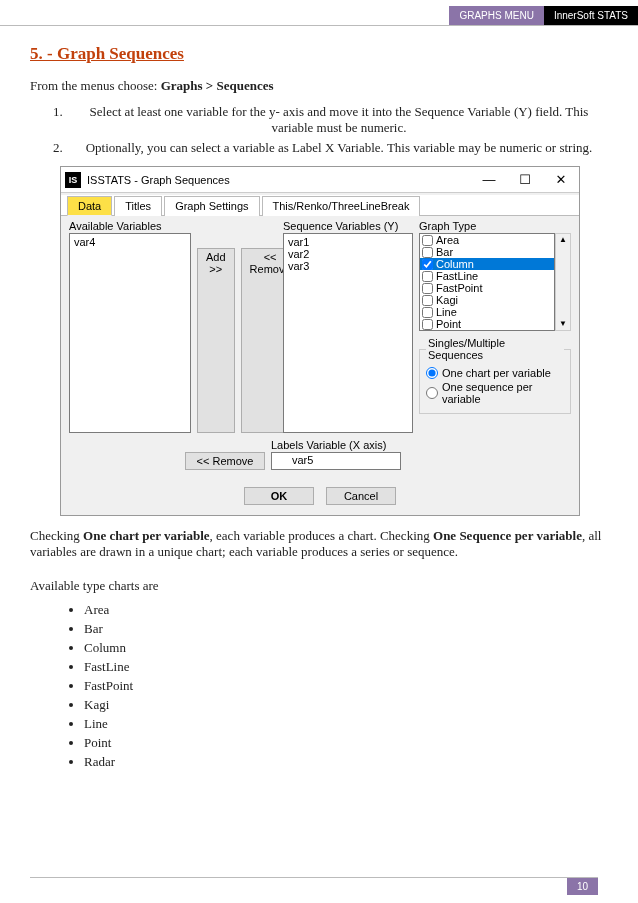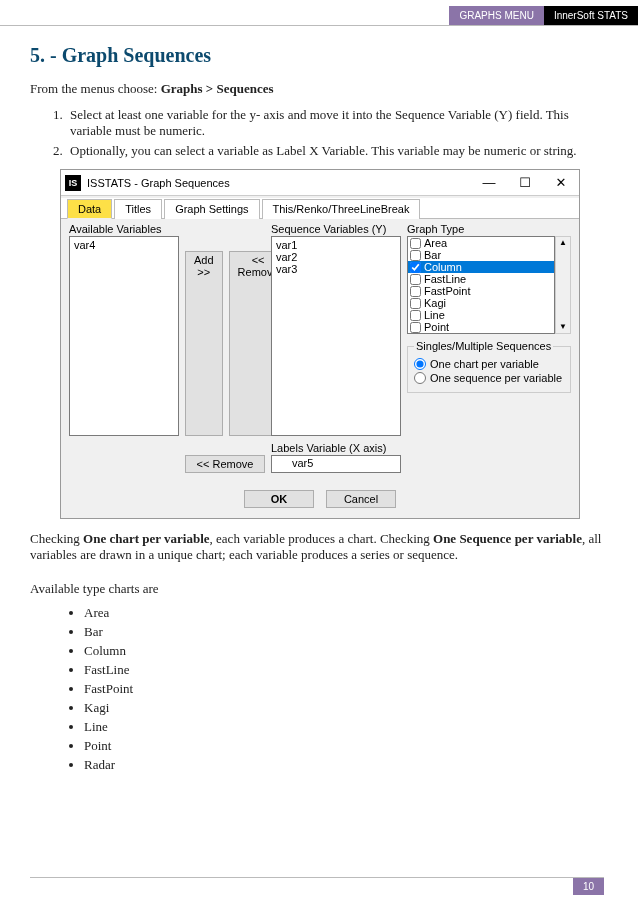--- a/index.html
+++ b/index.html
@@ -1,23 +1,23 @@
 <!DOCTYPE html>
 <html><head>
 <meta charset="utf-8">
 <style>
   * { box-sizing: border-box; margin: 0; padding: 0; }
   body { font-family: "Times New Roman", serif; font-size: 13px; color: #222; width: 638px; background: #fff; }
   .page { padding: 0 30px 20px 30px; position: relative; min-height: 903px; }
   .topbar { display: flex; justify-content: flex-end; height: 20px; margin: 6px -30px 0 -30px; border-bottom: 1px solid #bbb; }
   .topbar .left-seg { background: #8b74a8; color: #fff; font-size: 10px; font-family: Arial, sans-serif; padding: 4px 10px; }
   .topbar .right-seg { background: #000; color: #fff; font-size: 10px; font-family: Arial, sans-serif; padding: 4px 10px; }
-  .sec-title { color: #0c4a6e; font-weight: bold; font-size: 20px; margin: 18px 0 14px 0; }
+  .sec-title { color: #c2410c; font-weight: bold; font-size: 17px; text-decoration: underline; margin: 18px 0 14px 0; }
   .intro { margin-bottom: 10px; }
-  ol.steps { margin-left: 36px; margin-bottom: 10px; }
+  ol.steps { margin-left: 36px; margin-bottom: 10px; text-align: center; }
   ol.steps li { margin-bottom: 4px; padding-left: 4px; }
   .dialog { width: 520px; margin-left: 30px; border: 1px solid #999; background: #f0f0f0; font-family: "Segoe UI", Arial, sans-serif; font-size: 11px; color: #000; }
   .titlebar { display: flex; align-items: center; background: #fff; border-bottom: 1px solid #ccc; height: 26px; padding: 0 0 0 4px; }
   .titlebar .icon { width: 16px; height: 16px; background: #000; color: #fff; font-size: 9px; text-align: center; line-height: 16px; font-weight: bold; margin-right: 6px; }
   .titlebar .title { flex: 1; }
   .winbtn { width: 36px; text-align: center; font-size: 13px; line-height: 26px; font-family: "Segoe UI Symbol", Arial; }
   .tabs { display: flex; background: #fff; border-bottom: 1px solid #bbb; padding-left: 6px; gap: 2px; margin-top: 2px; }
   .tab { padding: 3px 10px; border: 1px solid #bbb; border-bottom: none; background: #f0f0f0; position: relative; top: 1px; }
   .tab.active { background: #fde047; border-bottom: 1px solid #f0f0f0; }
   .tab.inact { background: #fff; }
@@ -41,21 +41,21 @@
   .fieldset legend { font-size: 11px; padding: 0 2px; }
   .radio { display: flex; align-items: center; gap: 4px; font-size: 11px; margin: 2px 0; }
   .radio input { width: 12px; height: 12px; }
   .bottomrow { display: flex; align-items: flex-end; margin-top: 6px; gap: 6px; }
   .bottomrow .input { background: #fff; border: 1px solid #7a7a7a; padding: 1px 20px; font-size: 11px; height: 18px; }
   .okrow { display: flex; justify-content: center; gap: 12px; padding: 8px 0 10px 0; border-top: 1px solid transparent; }
   .para { margin: 12px 0; }
   .avail { margin: 18px 0 8px 0; }
   ul.bullets { list-style: disc; margin-left: 54px; }
   ul.bullets li { margin: 3px 0; }
-  .footer { position: absolute; bottom: 14px; right: 4px; left: 0; padding: 0 30px; }
+  .footer { position: absolute; bottom: 14px; right: 10px; left: 0; padding: 0 30px; }
   .footer .line { border-top: 1px solid #bbb; display: flex; justify-content: flex-end; }
   .footer .num { background: #8b74a8; color: #fff; font-size: 10px; font-family: Arial; padding: 3px 10px; }
 </style>
 </head>
 <body>
 
 <div class="page">
   <div class="topbar">
     <div class="left-seg">GRAPHS MENU</div>
     <div class="right-seg">InnerSoft STATS</div>
@@ -81,21 +81,21 @@
       <div class="winbtn">✕</div>
     </div>
     <div class="tabs">
       <div class="tab active">Data</div>
       <div class="tab inact">Titles</div>
       <div class="tab inact">Graph Settings</div>
       <div class="tab inact">This/Renko/ThreeLineBreak</div>
     </div>
     <div class="tabbody">
       <div class="cols">
-        <div class="col" style="width:110px">
+        <div class="col" style="width:122px">
           <div class="lbl">Available Variables</div>
           <div class="listbox" style="height:200px">
             <div>var4</div>
           </div>
         </div>
         <div class="col midbtns" style="width:80px">
           <div class="btn">Add &gt;&gt;</div>
           <div class="btn">&lt;&lt; Remove</div>
         </div>
         <div class="col" style="width:130px">

